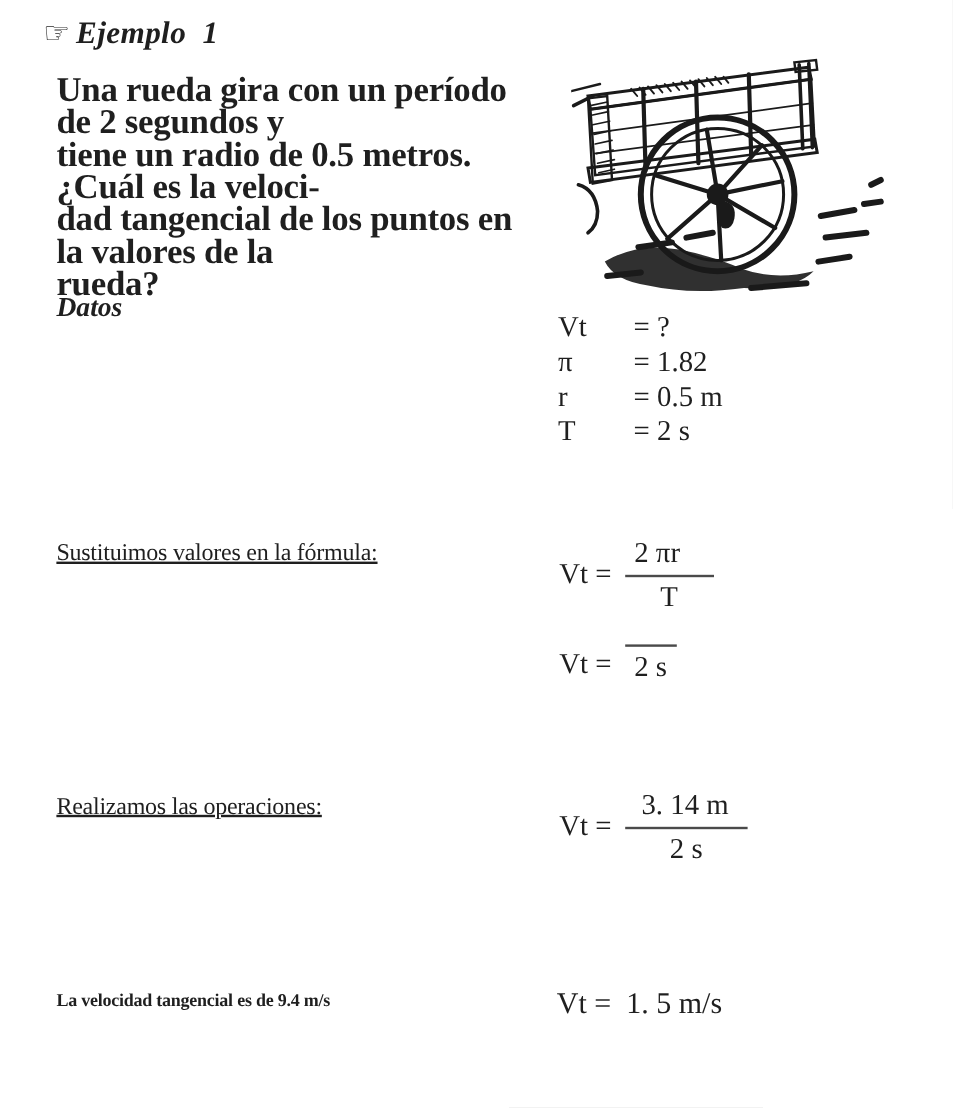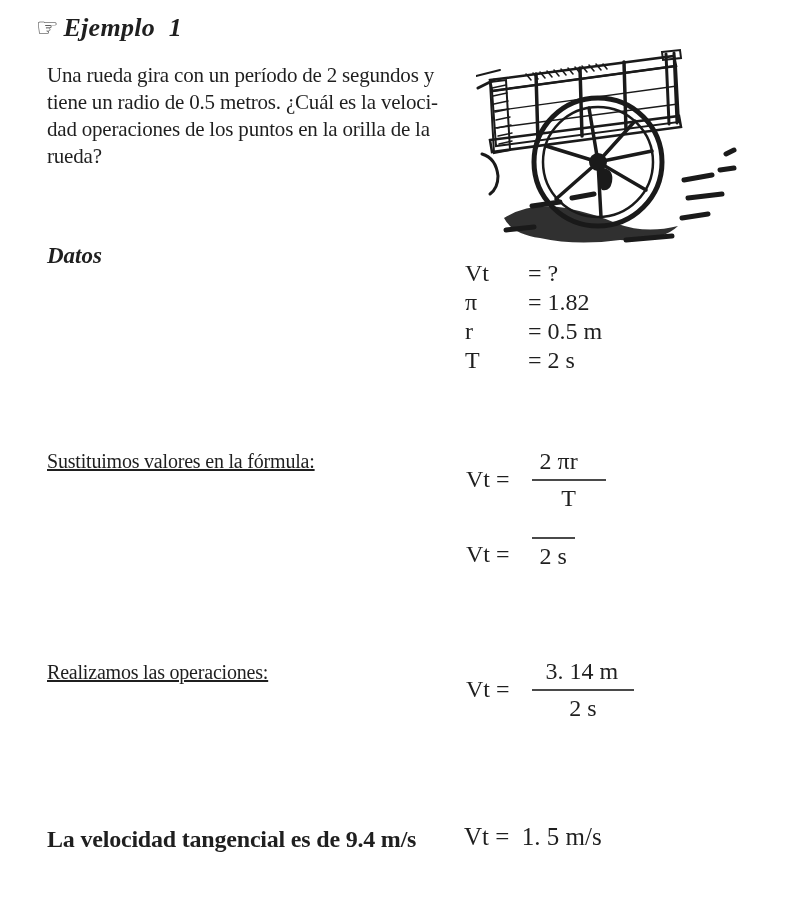--- a/index.html
+++ b/index.html
@@ -36,23 +36,24 @@
     letter-spacing: 0.3px;
     white-space: pre;
   }
 
   
   .problem {
     position: absolute;
     left: 47px;
     top: 62px;
     width: 404px;
-    font-size: 21px;
+    font-size: 29px;
     line-height: 27px;
     letter-spacing: -0.2px;
+    font-weight: bold;
   }
 
   
   .cart {
     position: absolute;
     left: 476px;
     top: 22px;
     margin: 0;
     width: 312px;
     height: 226px;
@@ -92,37 +93,37 @@
   .step-label.s2 { top: 661px; }
 
   
   .formula {
     position: absolute;
     display: flex;
     align-items: center;
     font-size: 24px;
     line-height: 1.2;
   }
-  .formula .lhs { margin-right: 22px; white-space: pre; }
+  .formula .lhs { margin-right: 11px; white-space: pre; }
   .frac { display: inline-block; text-align: center; }
   .frac .num { display: block; padding: 0 8px 3px 8px; }
   .frac .den { display: block; border-top: 2px solid #4a4a4a; padding: 3px 8px 0 8px; }
   .f1 { left: 466px; top: 447px; }
   .f1 .num { padding-right: 28px; }
   .f2 { left: 466px; top: 537px; }
   .f3 { left: 466px; top: 657px; }
   .f3 .num { padding-right: 16px; padding-left: 14px; }
 
   
   .result-statement {
     position: absolute;
     left: 47px;
     top: 826px;
     margin: 0;
-    font-size: 24px;
+    font-size: 15px;
     font-weight: bold;
     letter-spacing: -0.2px;
   }
   .result-equation {
     position: absolute;
     left: 464px;
     top: 823px;
     margin: 0;
     font-size: 25px;
     white-space: pre;
@@ -136,21 +137,21 @@
 <div class="page">
 
   <header class="title-row">
     <span class="manicule">☞</span>
     <span class="title-text">Ejemplo  1</span>
   </header>
 
   <div class="problem">
     <div class="pline">Una rueda gira con un período de 2 segundos y</div>
     <div class="pline">tiene un radio de 0.5 metros. ¿Cuál es la veloci-</div>
-    <div class="pline">dad operaciones de los puntos en la orilla de la</div>
+    <div class="pline">dad tangencial de los puntos en la valores de la</div>
     <div class="pline">rueda?</div>
   </div>
 
   <figure class="cart">
     <svg width="312" height="226" viewBox="0 0 312 226">
 
       <path class="ln" stroke-width="3" d="M2 66 L18 58"></path>
       <path class="ln" stroke-width="2" d="M0 54 L24 48"></path>
 
       <path class="ln" stroke-width="2.5" d="M14 58 L198 34 L200 44 L16 69 Z" fill="#ffffff"></path>

